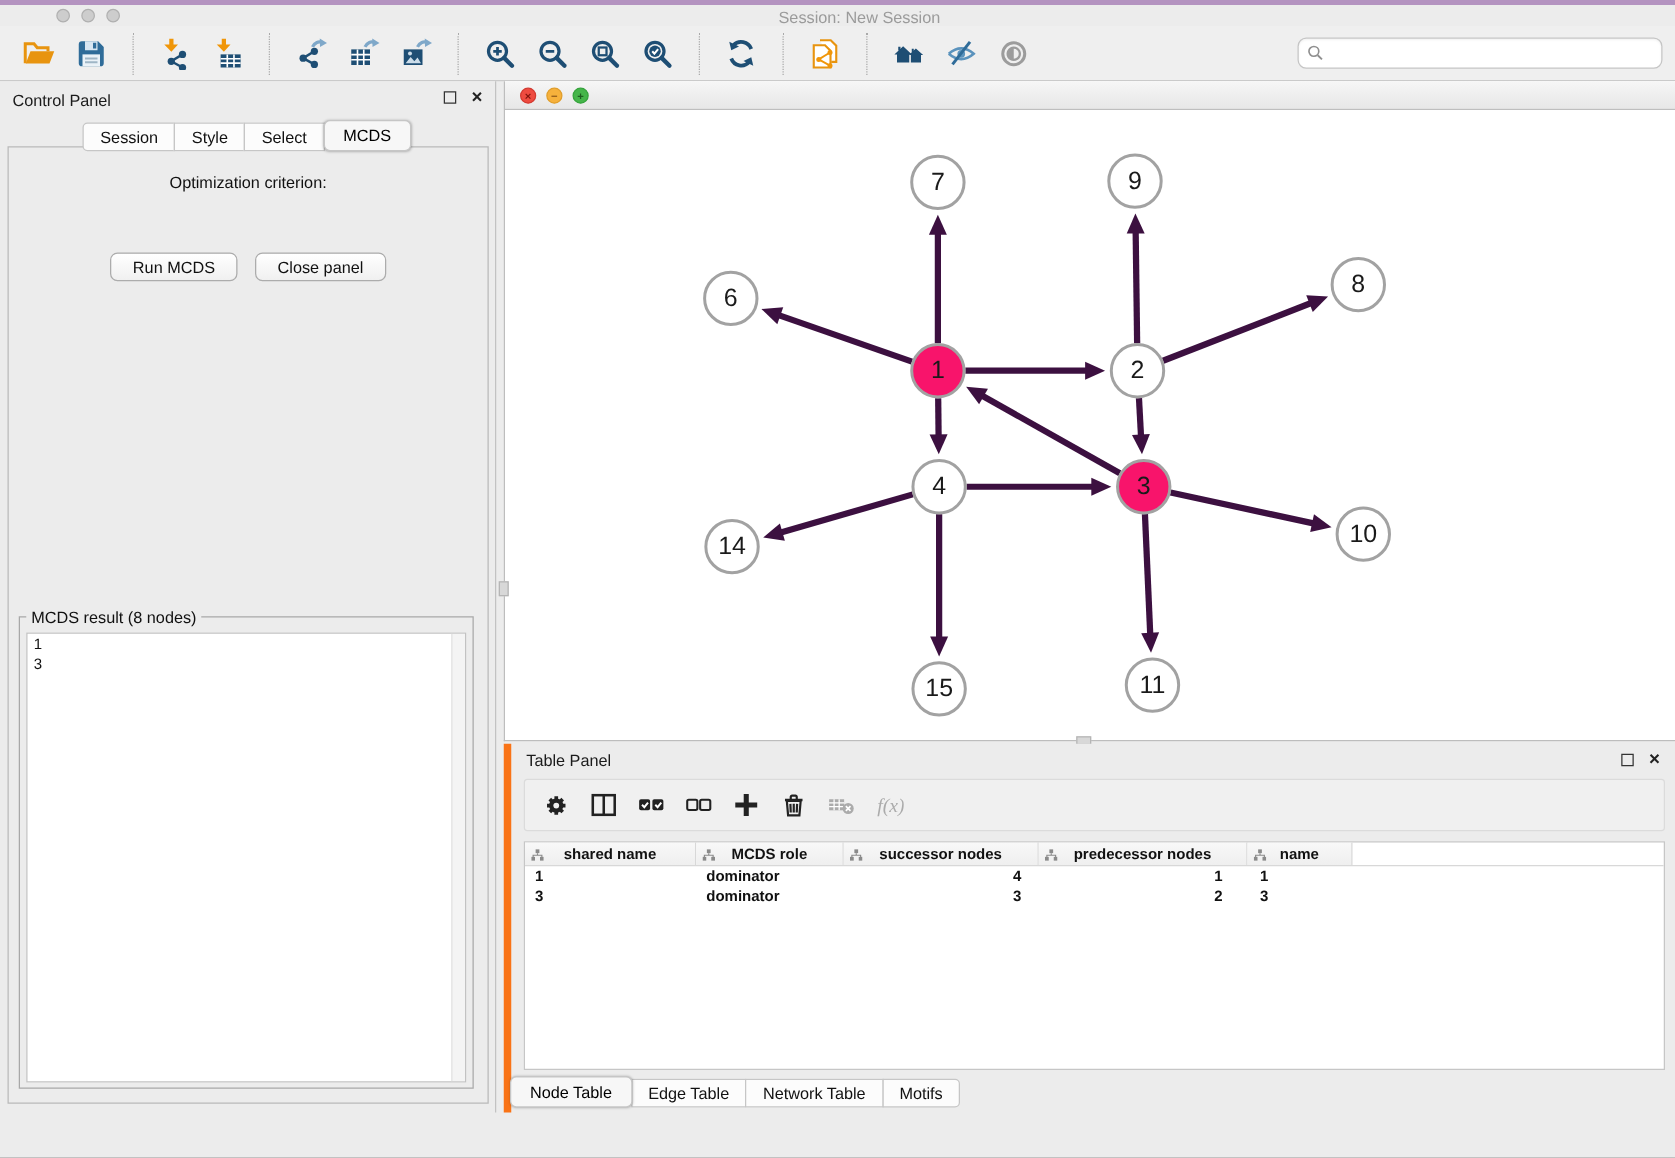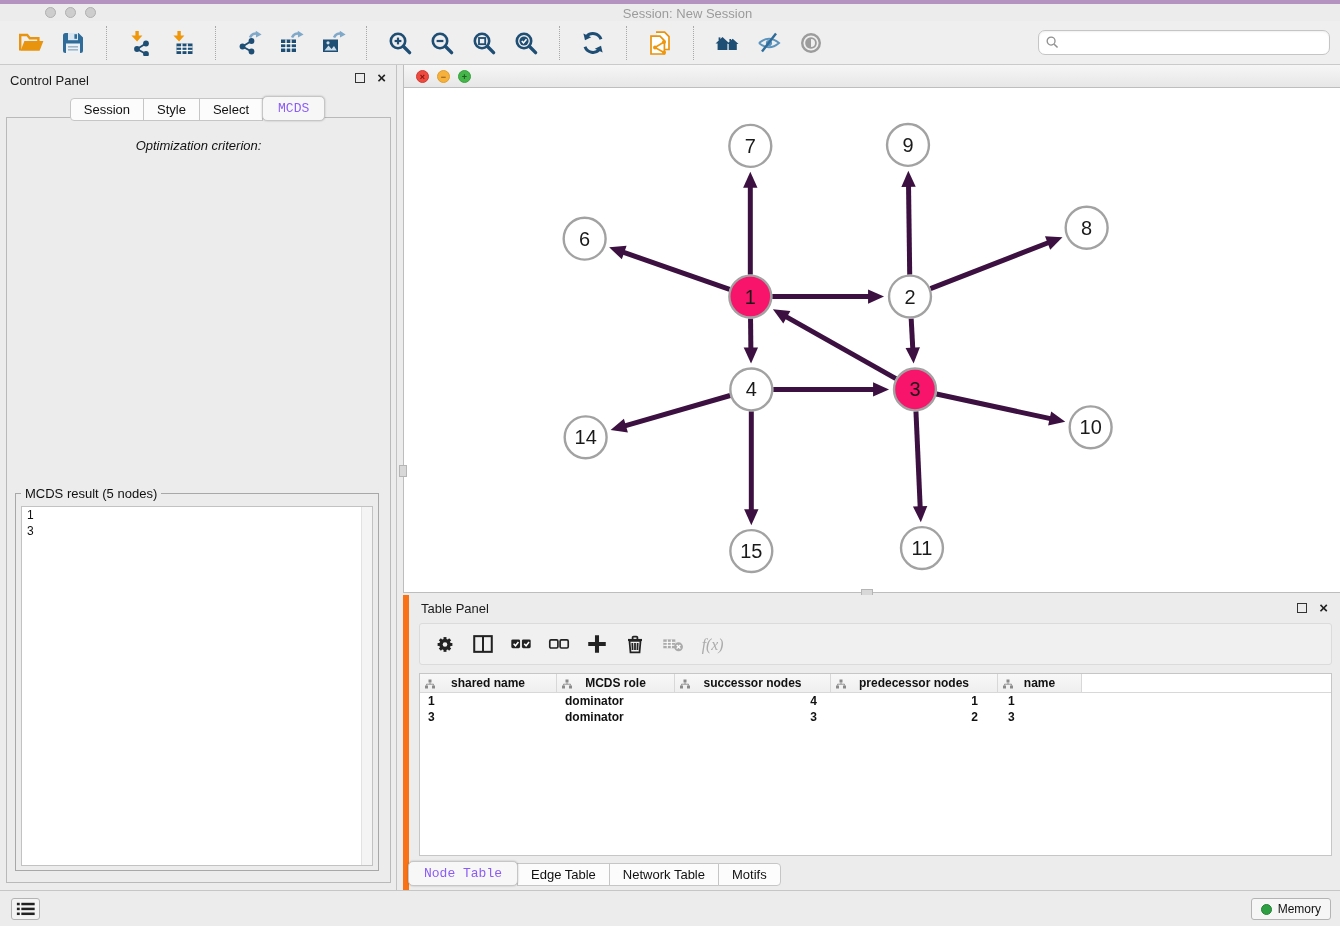--- a/index.html
+++ b/index.html
@@ -30,23 +30,23 @@
   .hdr-btn { background:transparent; border:none; padding:0; display:inline-flex; align-items:center; }
 
   
   .control-panel { position:absolute; left:0; top:65px; width:397px; height:825px; background:#ECECEC; border-right:1px solid #C2C2C2; }
   .cp-head { position:absolute; left:10px; right:10px; top:8px; height:18px; display:flex; align-items:flex-start; }
   .cp-head .sp { flex:1; }
   .cp-tabs { position:absolute; left:0; right:0; top:31px; display:flex; justify-content:center; align-items:flex-end; z-index:3; }
   .seg-tab { padding:3px 13px; font-size:13px; background:#FCFCFC; border:1px solid #C6C6C6; margin-left:-1px; color:#111; white-space:nowrap; }
   .seg-tab.first { border-radius:4px 0 0 4px; }
   .seg-tab.last { border-radius:0 4px 4px 0; }
-  .seg-tab.selected { color:#8b5cf6; background:#F7F7F7; border-radius:5px; padding:4px 15px; position:relative; z-index:4; box-shadow:0 0 2px rgba(0,0,0,.25);font-family:Liberation Mono, monospace; }
+  .seg-tab.selected { color:#000000; background:#F7F7F7; border-radius:5px; padding:4px 15px; position:relative; z-index:4; box-shadow:0 0 2px rgba(0,0,0,.25); }
   .cp-content { position:absolute; left:6px; right:5px; top:52px; bottom:7px; border:1px solid #B9B9B9; background:#ECECEC; }
-  .opt-label { position:absolute; left:0; right:0; top:20px; text-align:center; font-size:13px; color:#111;font-style:italic; }
+  .opt-label { position:absolute; left:0; right:0; top:20px; text-align:center; font-size:13px; color:#111; }
   .combo { position:absolute; left:38px; right:38px; top:44px; height:23px; background:#fff; border:1px solid #ABABAB; border-radius:5px; display:flex; align-items:center; padding:0 8px; font-size:13px; }
   .combo .stepper { margin-left:auto; width:10px; height:17px; }
   .btn-row { position:absolute; left:0; right:0; top:84px; display:flex; justify-content:center; gap:14px; }
   .push-btn { height:23px; padding:0 17px; font-size:13px; color:#111; background:linear-gradient(#FFFFFF,#F0F0F0); border:1px solid #ACACAC; border-radius:6px; }
   .result-group { position:absolute; left:8px; right:11px; top:375px; bottom:11px; border:1px solid #A8A8A8; }
   .result-legend { position:absolute; left:5px; top:-8px; background:#ECECEC; padding:0 4px; font-size:13px; color:#111; }
   .result-list { position:absolute; left:5px; right:5px; top:12px; bottom:4px; background:#fff; border:1px solid #C2C2C2; font-size:12px; color:#111; overflow:hidden; }
   .result-list .row { padding:0 5px; height:16px; line-height:16px; }
   .result-scroll { position:absolute; right:0; top:0; bottom:0; width:11px; background:#F4F4F4; border-left:1px solid #E2E2E2; }
 
@@ -284,22 +284,26 @@
         </button>
     </div>
     <div class="cp-tabs" id="cp-tabs">
         <div class="seg-tab first">Session</div>
         <div class="seg-tab">Style</div>
         <div class="seg-tab">Select</div>
         <div class="seg-tab last selected">MCDS</div>
       </div>
     <div class="cp-content">
       <div class="opt-label">Optimization criterion:</div>
+      <div class="btn-row">
+        <button class="push-btn">Run MCDS</button>
+        <button class="push-btn">Close panel</button>
+      </div>
       <div class="result-group">
-        <span class="result-legend">MCDS result (5 nodes)</span>
+        <span class="result-legend">MCDS result (8 nodes)</span>
         <div class="result-list" id="result-list">
           <div class="result-scroll"></div>
         <div class="row">1</div>
             <div class="row">3</div>
           </div>
       </div>
     </div>
   </div>
 
   <div class="net-window">
@@ -574,33 +578,13 @@
         </div>
     </div>
     <div class="tp-tabs" id="tp-tabs">
         <div class="seg-tab first selected">Node Table</div>
         <div class="seg-tab">Edge Table</div>
         <div class="seg-tab">Network Table</div>
         <div class="seg-tab last">Motifs</div>
       </div>
   </div>
 
-  <div class="statusbar">
-    <button class="list-btn">
-      <span style="display:inline-flex;width:20px;height:16px;">
-        <svg viewBox="0 0 22 18">
-            <g fill="#222">
-              <rect x="1" y="2" width="3.2" height="2.8"></rect>
-              <rect x="6" y="2" width="15" height="2.8"></rect>
-              <rect x="1" y="7.5" width="3.2" height="2.8"></rect>
-              <rect x="6" y="7.5" width="15" height="2.8"></rect>
-              <rect x="1" y="13" width="3.2" height="2.8"></rect>
-              <rect x="6" y="13" width="15" height="2.8"></rect>
-            </g>
-          </svg>
-      </span>
-    </button>
-    <button class="mem-btn">
-      <span class="mem-dot"></span>
-      <span>Memory</span>
-    </button>
-  </div>
 </div>
 
 </body></html>

